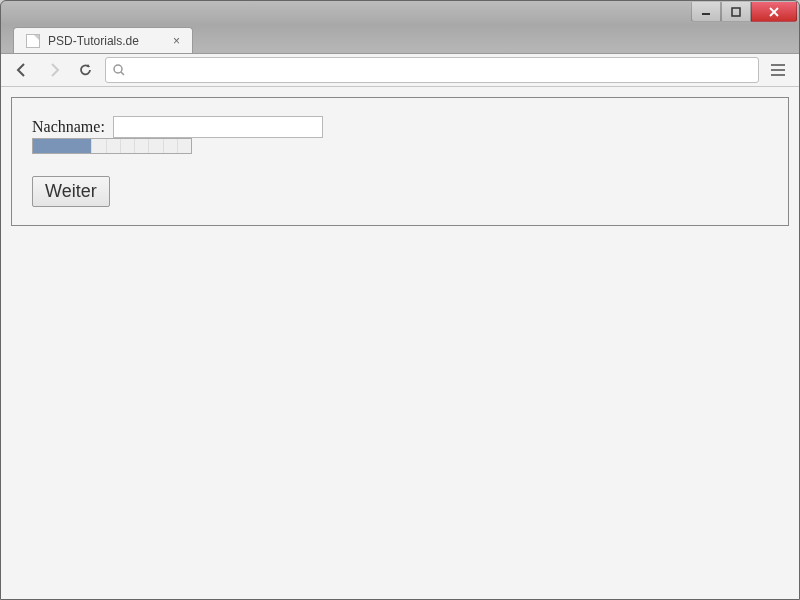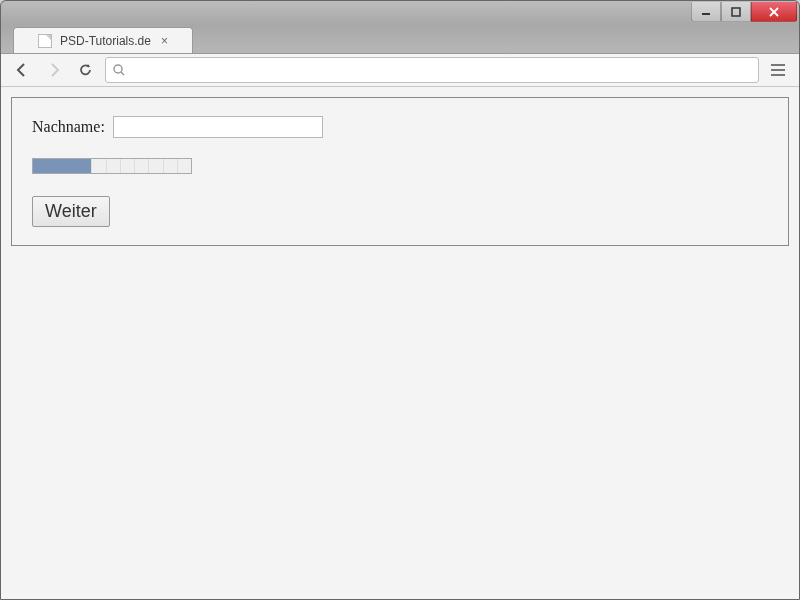--- a/index.html
+++ b/index.html
@@ -29,21 +29,21 @@
     .win-btn.max svg, .win-btn.min svg, .win-btn.close svg { display: block; }
 
     .tabstrip {
       height: 30px; display: flex; align-items: flex-end; padding-left: 12px;
       position: relative; margin-top: -6px;
     }
     .tab {
       height: 26px; min-width: 180px; background: #f4f4f4;
       border: 1px solid #9a9a9a; border-bottom: none;
       border-radius: 4px 4px 0 0;
-      display: flex; align-items: center; gap: 8px; padding: 0 24px;
+      display: flex; align-items: center; gap: 8px; padding: 0 12px;
       font-size: 12px; color: #444;
       position: relative;
     }
     .tab .favicon { width: 14px; height: 14px; border: 1px solid #bbb; background: #fff; position: relative; }
     .tab .favicon::before { content: ""; position: absolute; top: 0; right: 0; border-style: solid; border-width: 0 5px 5px 0; border-color: transparent #ccc transparent transparent; }
     .tab .closex { margin-left: auto; font-size: 12px; color: #666; }
 
     .toolbar {
       height: 34px; background: #f4f4f4; border-top: 1px solid #9a9a9a; border-bottom: 1px solid #c7c7c7;
       display: flex; align-items: center; gap: 6px; padding: 0 8px;
@@ -61,21 +61,21 @@
     .hamburger { width: 26px; height: 26px; display: flex; flex-direction: column; justify-content: center; gap: 3px; align-items: center; }
     .hamburger div { width: 14px; height: 2px; background: #777; }
 
     .content-area {
       flex: 1; background: #f4f4f4; padding: 10px;
     }
     .page-card {
       border: 1px solid #888; background: #f4f4f4;
       padding: 18px 20px;
     }
-    .form-row { display: flex; align-items: center; gap: 8px; margin-bottom: 20px; }
+    .form-row { display: flex; align-items: center; gap: 8px; }
     .form-label { font-family: "Times New Roman", serif; font-size: 16px; color: #222; }
     .text-input {
       width: 210px; height: 22px; border: 1px solid #b8b8b8; background: #fff;
       font-size: 13px; padding: 0 4px;
     }
     .progress {
       width: 160px; height: 16px; border: 1px solid #aaa; background: #efefef;
       display: flex; margin-bottom: 22px;
     }
     .progress .fill { background: #7a94b8; }

